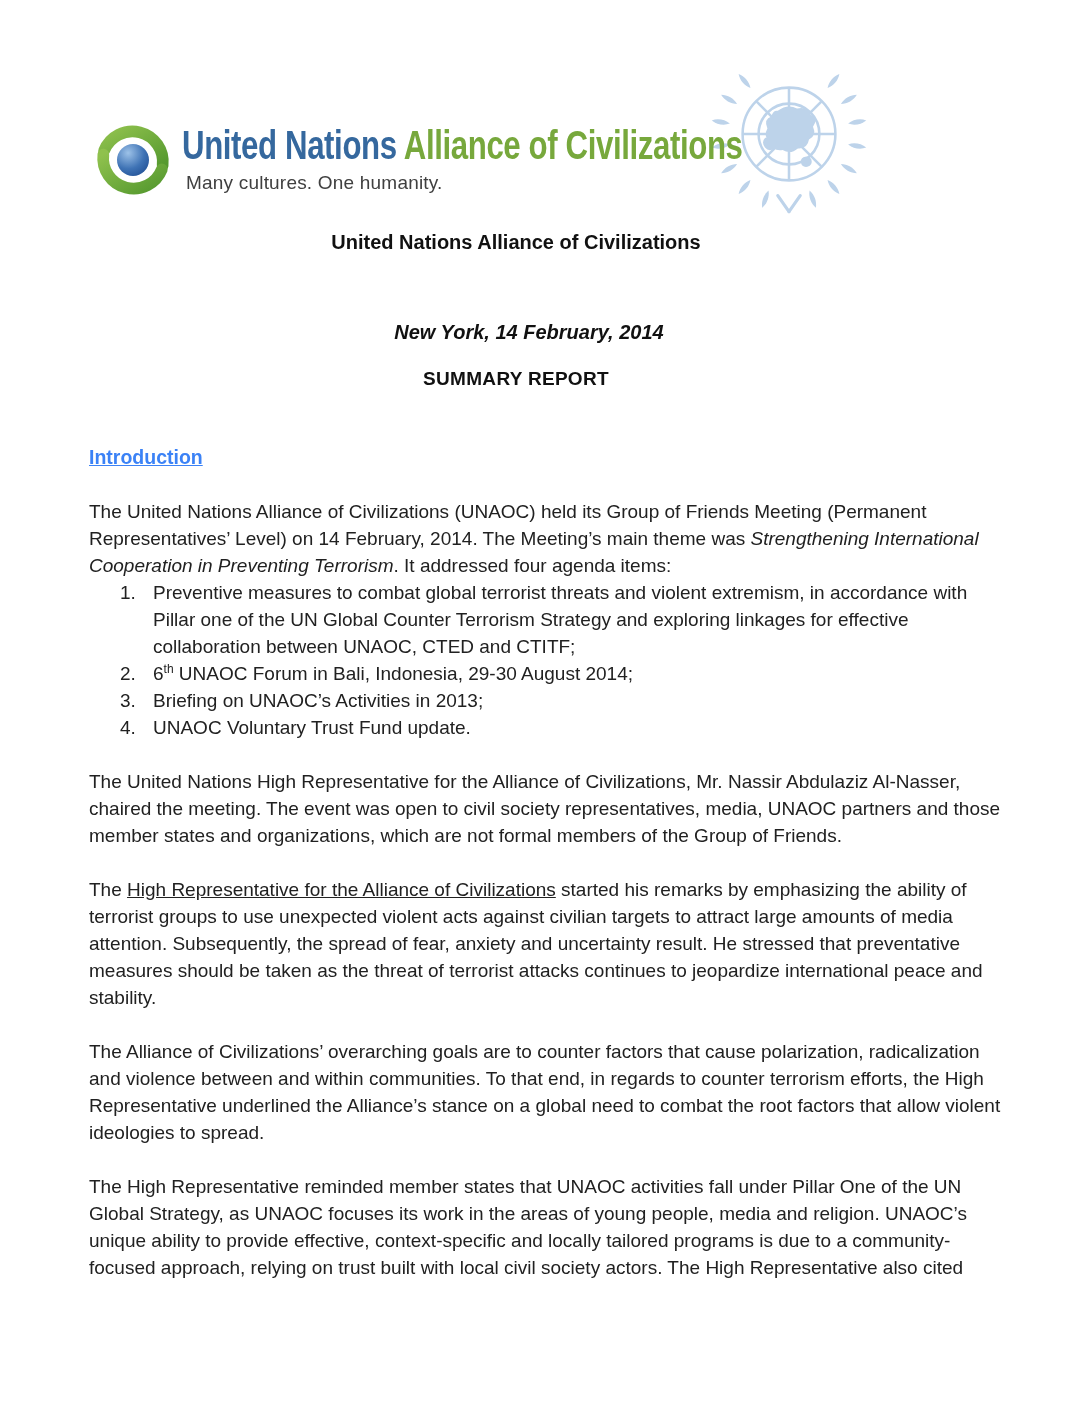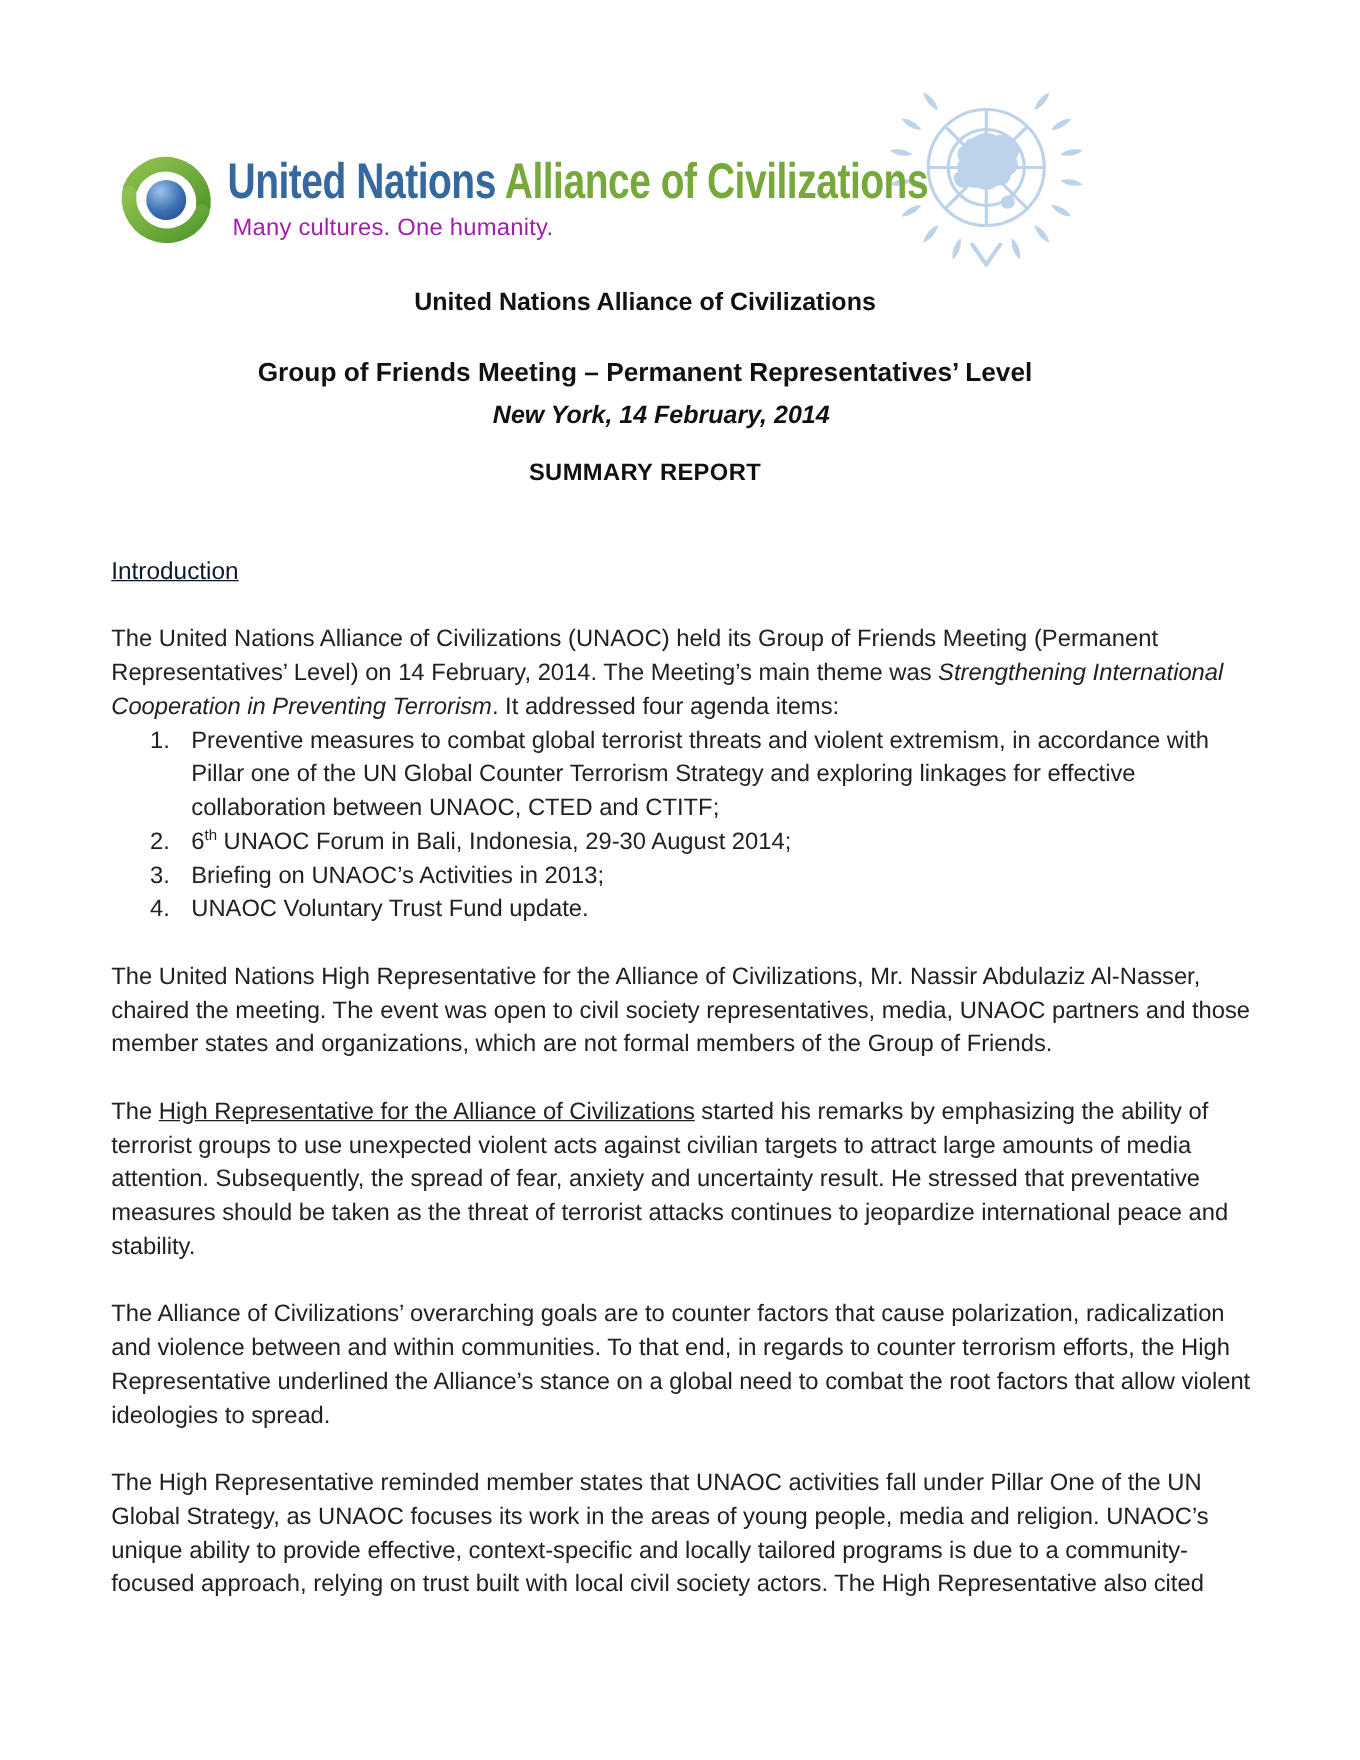--- a/index.html
+++ b/index.html
@@ -17,36 +17,36 @@
   .wordmark{
     position:absolute;left:182px;top:122px;
     font-weight:bold;font-size:40px;line-height:46px;
     letter-spacing:-0.5px;white-space:nowrap;
     transform:scaleX(0.78);transform-origin:left top;
   }
   .wm-blue{color:#35689e;}
   .wm-green{color:#77a83c;}
   .tagline{
     position:absolute;left:186px;top:171px;
-    font-size:19px;line-height:24px;color:#a21caf;letter-spacing:0.2px;
+    font-size:19px;line-height:24px;color:#404040;letter-spacing:0.2px;
   }
   
   .tline{position:absolute;left:0;width:100%;text-align:center;font-weight:bold;color:#111;}
   .t1{top:231px;font-size:20px;}
   .t2{top:287px;font-size:21px;}
   .t3{top:321px;font-size:20px;font-style:italic;padding-left:13px;}
   .t4{top:368px;font-size:19px;letter-spacing:0.3px;}
   
   .content{
     position:absolute;left:89px;top:444px;width:916px;
     font-size:19px;line-height:27px;text-align:left;
   }
   .content h2{
-    font-size:19.5px;line-height:27px;font-weight:normal;
-    text-decoration:underline;margin:27px 0 0;color:#0f172a;
+    font-size:19.5px;line-height:27px;font-weight:bold;
+    text-decoration:underline;margin:27px 0 0;color:#3b82f6;
   }
   .content h2:first-child{margin-top:0;}
   .content p{margin:27px 0 0;}
   .content ol{list-style:none;margin:0;padding:0 0 0 31px;}
   .content li{position:relative;padding-left:33px;}
   .content li .num{position:absolute;left:0;top:0;}
   .i{font-style:italic;}
   .u{text-decoration:underline;}
   sup{font-size:12px;line-height:0;vertical-align:super;}
 </style>
@@ -114,21 +114,20 @@
       <circle cx="50" cy="50" r="20.5" fill="url(#gBlue)"></circle>
     </svg>
 
     <div class="wordmark">
       <span class="wm-blue">United Nations </span><span class="wm-green">Alliance of Civilizations</span>
     </div>
     <div class="tagline">Many cultures. One humanity.</div>
   </div>
 
   <div class="tline t1">United Nations Alliance of Civilizations</div>
-  <div class="tline t2">Group of Friends Meeting – Permanent Representatives’ Level</div>
   <div class="tline t3">New York, 14 February, 2014</div>
   <div class="tline t4">SUMMARY REPORT</div>
 
   <main class="content">
 
     <h2>Introduction</h2>
 
     <p><span>The United Nations Alliance of Civilizations (UNAOC) held its Group of Friends Meeting (Permanent Representatives’ Level) on 14 February, 2014. The Meeting’s main theme was </span><span class="i">Strengthening International Cooperation in Preventing Terrorism</span><span>. It addressed four agenda items:</span></p>
 
     <ol>

